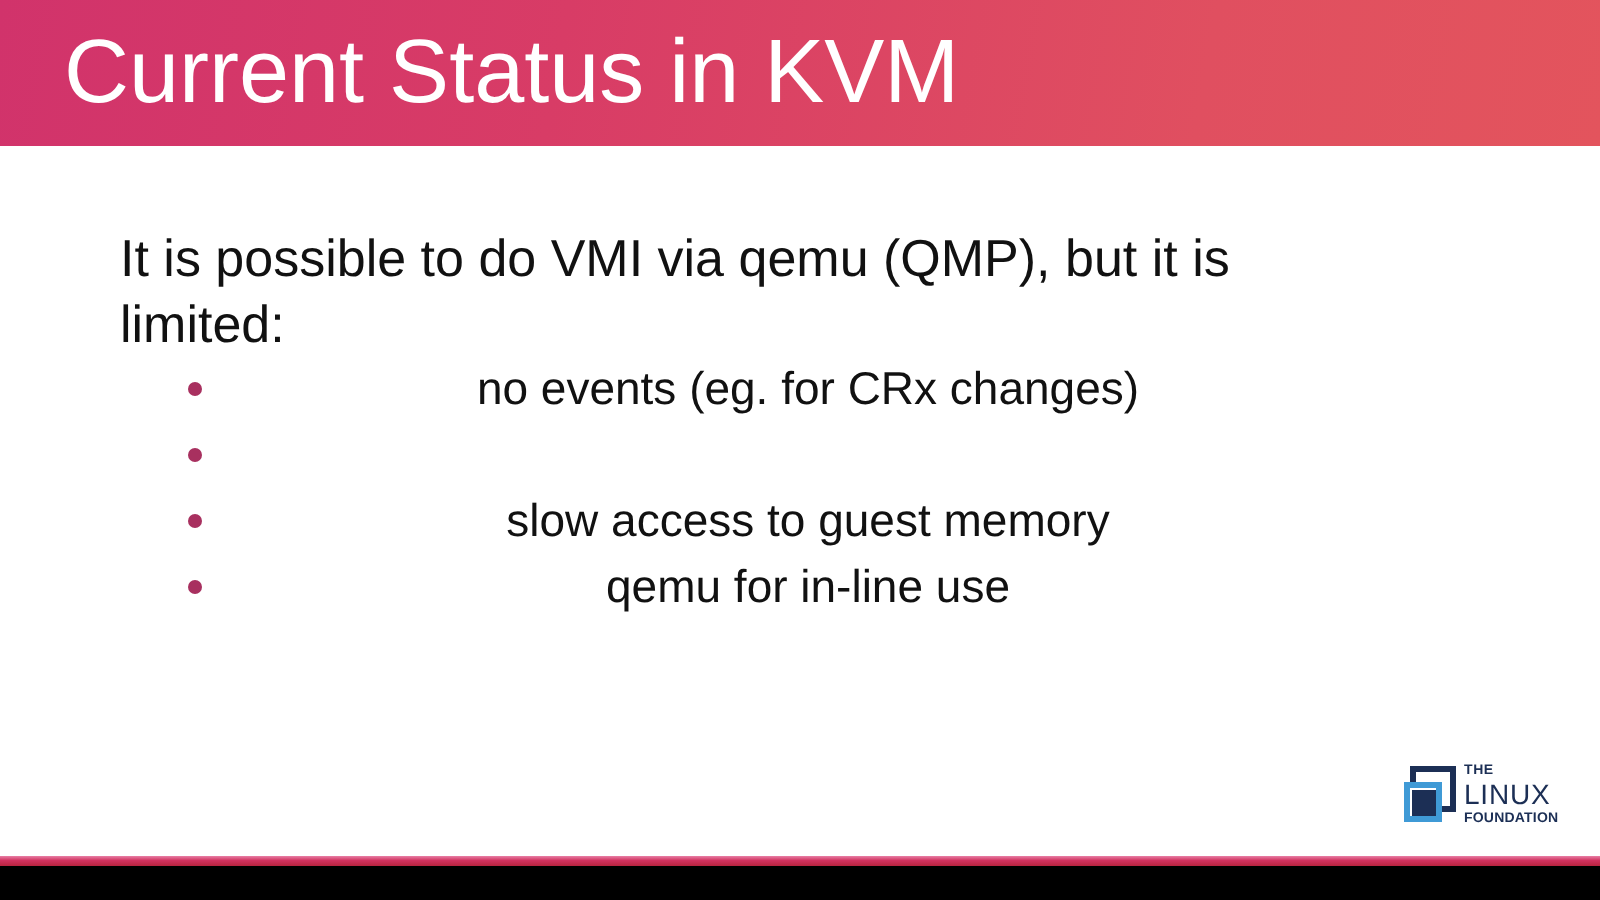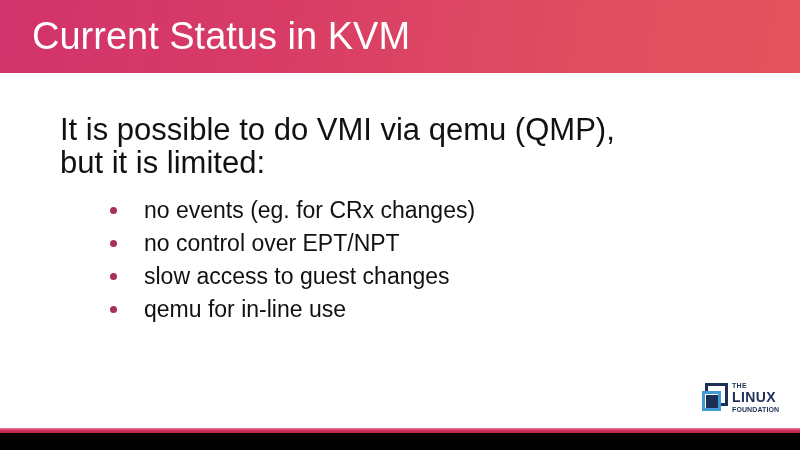--- a/index.html
+++ b/index.html
@@ -22,21 +22,21 @@
     left: 0;
     top: 0;
     width: 800px;
     height: 73px;
     background: linear-gradient(100deg, #d1336b 0%, #d83c66 35%, #e04f60 75%, #e3545d 100%);
   }
   .header-title {
     position: absolute;
     left: 32px;
     top: 13px;
-    font-size: 38px;
+    font-size: 45px;
     line-height: 46px;
     color: #ffffff;
     font-weight: normal;
     letter-spacing: 0px;
     white-space: nowrap;
   }
 
   
   .body-area {
     position: absolute;
@@ -44,32 +44,33 @@
     top: 73px;
     width: 800px;
     height: 355px;
     background: #ffffff;
   }
   .intro {
     position: absolute;
     left: 60px;
     top: 40px;
     width: 600px;
-    font-size: 31px;
+    font-size: 26px;
     line-height: 33px;
     color: #111111;
   }
   .bullet-list {
     position: absolute;
     left: 60px;
     top: 105px;
     width: 620px;
-    margin: 16px;
+    margin: 0;
     padding: 0;
     list-style: none;
+    text-align: center;
   }
   .bullet-item {
     position: relative;
     height: 33px;
     line-height: 33px;
     padding-left: 68px;
     font-size: 23px;
     color: #111111;
     white-space: nowrap;
   }
@@ -134,21 +135,21 @@
   }
   .lf-the {
     font-size: 7px;
     line-height: 8px;
     font-weight: bold;
     letter-spacing: 0.3px;
   }
   .lf-linux {
     font-size: 14px;
     line-height: 15px;
-    font-weight: bold;
+    font-weight: normal;
     letter-spacing: 0.4px;
   }
   .lf-foundation {
     font-size: 7px;
     line-height: 9px;
     font-weight: bold;
     letter-spacing: 0.1px;
   }
 
   
@@ -182,25 +183,24 @@
 
     <div class="intro">It is possible to do VMI via qemu (QMP), but it is limited:</div>
 
     <ul class="bullet-list">
       <li class="bullet-item">
         <span class="bullet-dot"></span>
         <span>no events (eg. for CRx changes)</span>
       </li>
       <li class="bullet-item">
         <span class="bullet-dot"></span>
-        <span>no control over EPT/NPT</span>
-      </li>
-      <li class="bullet-item">
-        <span class="bullet-dot"></span>
-        <span>slow access to guest changes</span>
+      </li>
+      <li class="bullet-item">
+        <span class="bullet-dot"></span>
+        <span>slow access to guest memory</span>
       </li>
       <li class="bullet-item">
         <span class="bullet-dot"></span>
         <span>qemu for in-line use</span>
       </li>
     </ul>
 
   </div>
 
   <div class="lf-logo">

